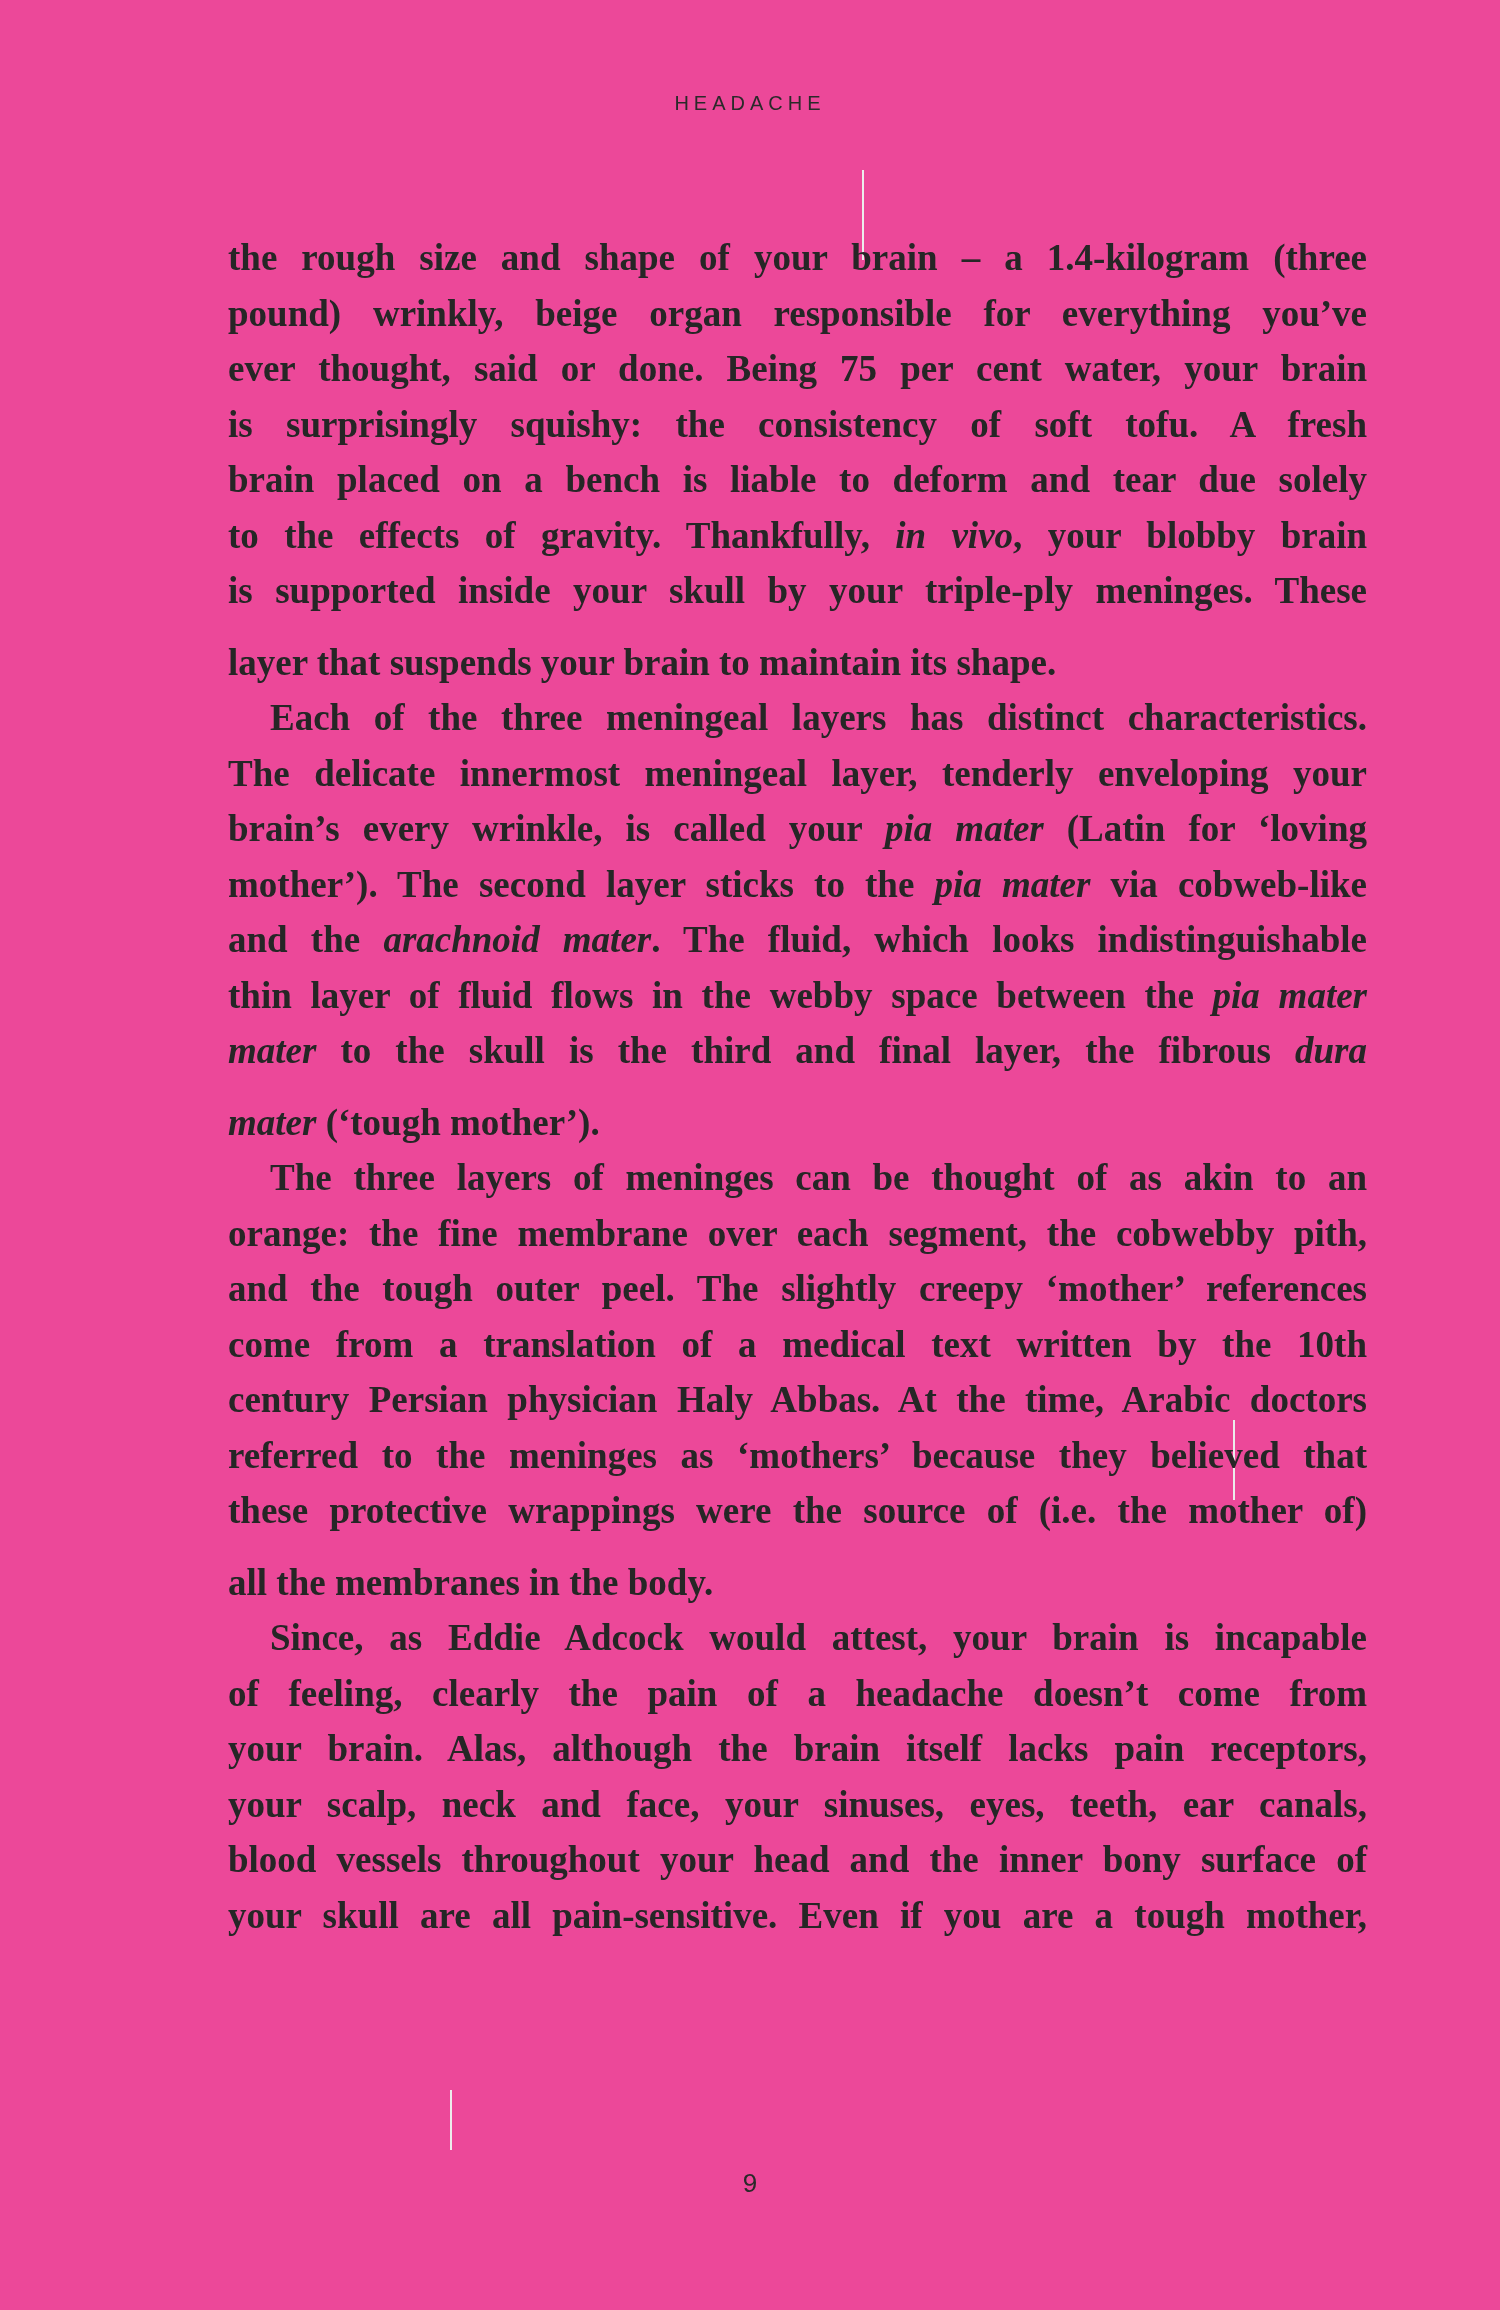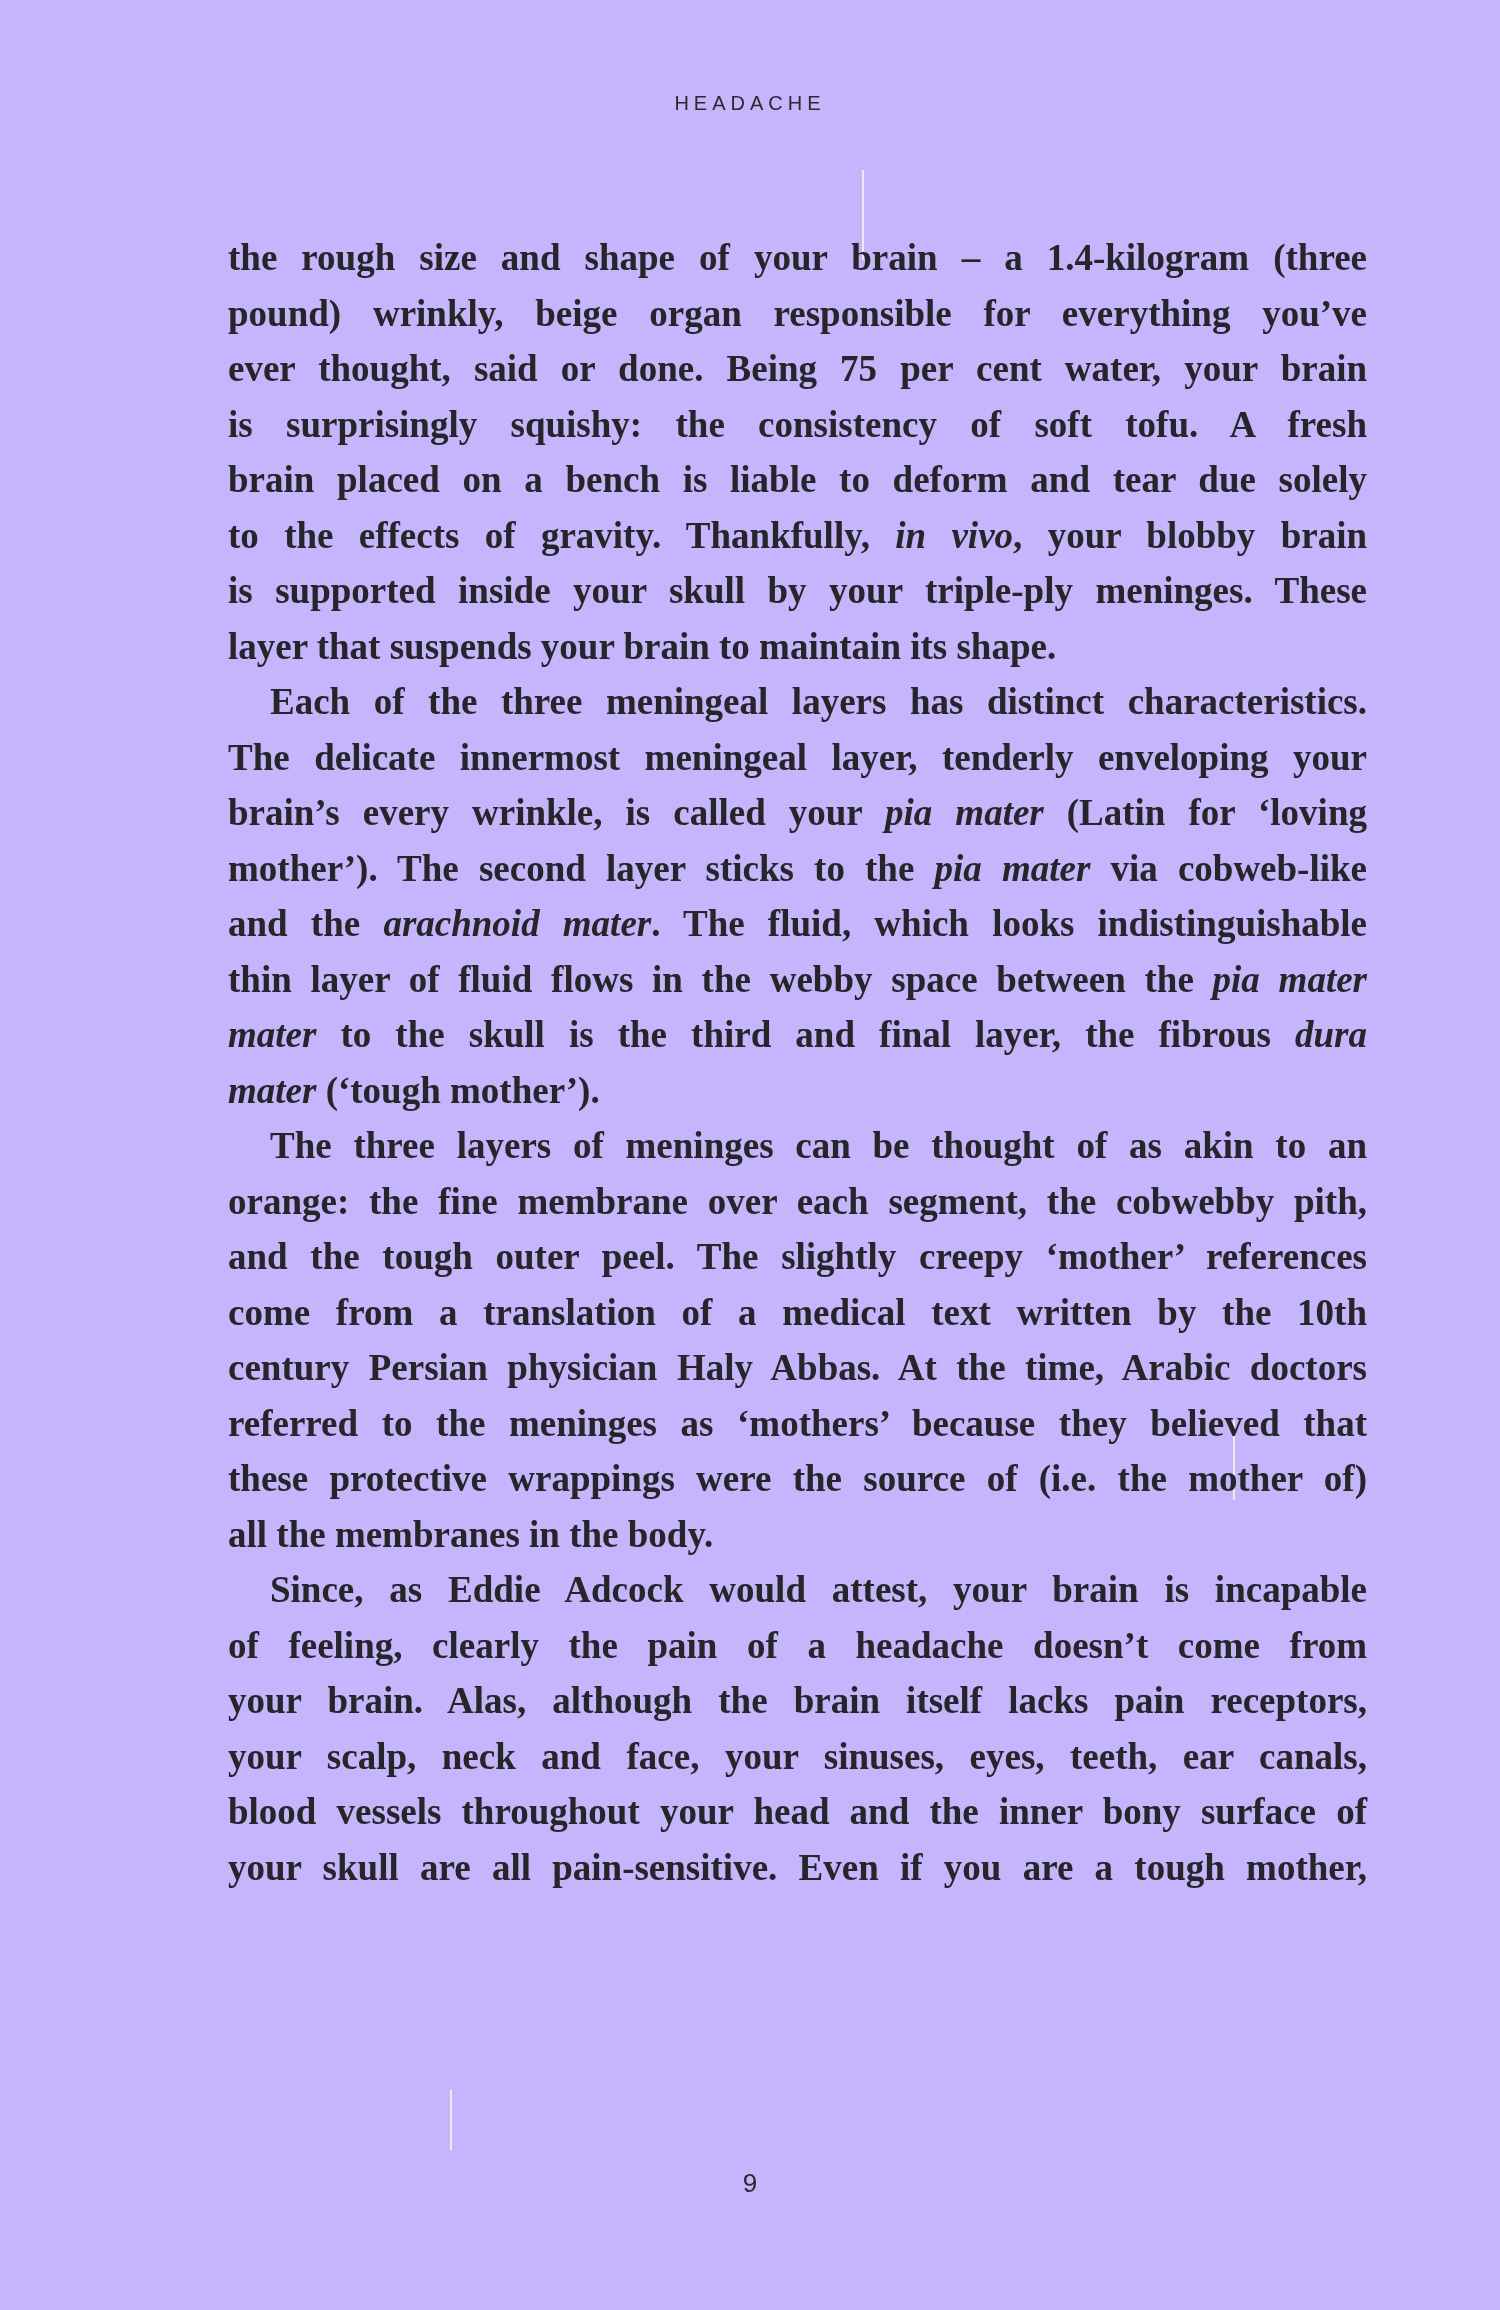--- a/index.html
+++ b/index.html
@@ -1,35 +1,35 @@
 <!DOCTYPE html>
 <html><head>
 <meta charset="utf-8">
 <style>
   html, body { margin: 0; padding: 0; background: #ffffff; }
   body { width: 1500px; height: 2310px; position: relative; overflow: hidden; }
   .page {
     position: absolute; left: 0; top: 0; width: 1500px; height: 2310px;
-    background: #c4b5fd;
+    background: #ec4899;
   }
   .running-head {
     position: absolute; top: 92px; left: 0; width: 1500px; text-align: center;
     font-family: "Liberation Sans", "DejaVu Sans", sans-serif;
     font-size: 20px; letter-spacing: 5px; color: #2a2a2a;
   }
   .body-text {
     position: absolute; left: 228px; top: 230px; width: 1139px;
     font-family: "Liberation Serif", "DejaVu Serif", serif;
     font-size: 37px; color: #262626; font-weight: bold;
   }
   .line {
     height: 55.5px; line-height: 55.5px; white-space: nowrap;
     text-align: justify; text-align-last: justify;
   }
-  .line.last { text-align-last: left; }
+  .line.last { text-align-last: left; margin-top: 16px; }
   .line.indent { text-indent: 42px; }
   .line em { font-style: italic; }
   .folio {
     position: absolute; top: 2168px; left: 0; width: 1500px; text-align: center;
     font-family: "Liberation Sans", "DejaVu Sans", sans-serif;
     font-size: 26px; color: #2a2a2a;
   }
   .bleed {
     position: absolute; width: 2px; background: #ececec;
   }

